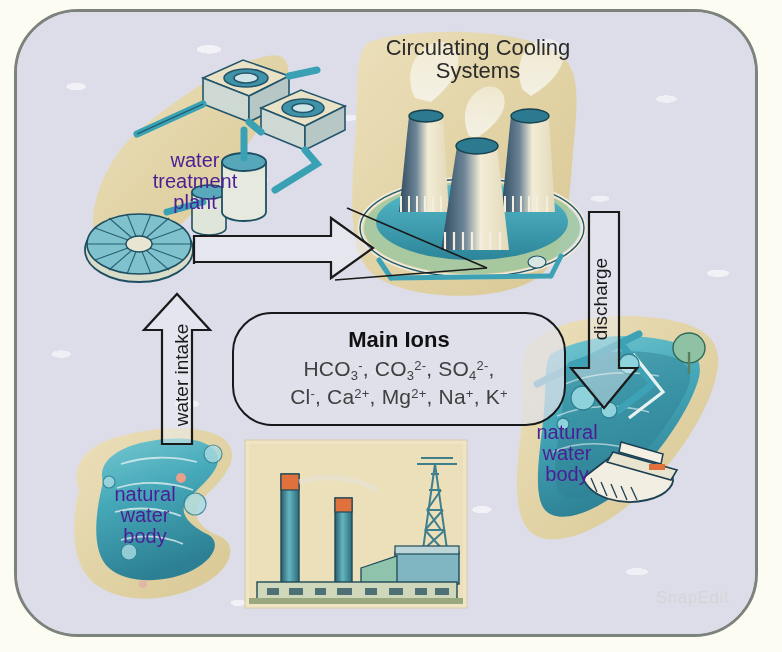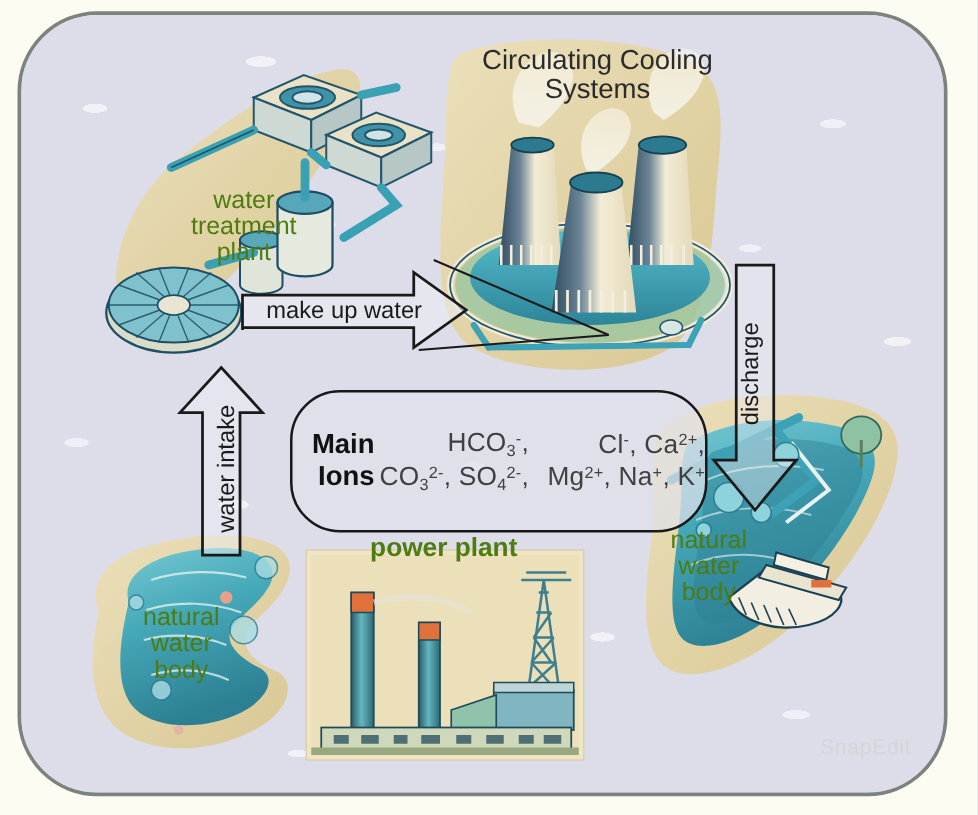--- a/index.html
+++ b/index.html
@@ -47,41 +47,40 @@
     position:absolute;right:26px;bottom:26px;
     font-size:17px;color:#cfcfc6;opacity:.55;
     letter-spacing:.5px;
   }
 
   
   .lyr{position:absolute;}
 
   
   .lbl{
-    position:absolute;color:#4d7c0f;line-height:1.05;
+    position:absolute;color:#4c1d95;line-height:1.05;
     white-space:pre-line;text-align:center;
   }
   .lbl-title{font-size:22px;color:#2b2b2b;text-align:center;}
   .lbl-plain{font-size:20px;}
   .lbl-bold{font-size:21px;font-weight:bold;}
   .rot{transform-origin:50% 50%;}
 
   
   .arrowlbl{
     position:absolute;font-size:19px;color:#1a1a1a;
   }
 
   
   .ions{
     position:absolute;left:215px;top:300px;width:330px;height:110px;
     border:2.5px solid #16181a;border-radius:40px;
     background:rgba(224,225,234,.72);
-    display:flex;flex-direction:row;align-items:center;
+    display:flex;flex-direction:column;align-items:center;
     justify-content:center;
-    text-align:right;
   }
   .ions .hdr{font-size:22px;font-weight:bold;color:#111;margin-bottom:3px;}
   .ions .row{font-size:21px;color:#404040;letter-spacing:.2px;line-height:1.25;}
   .ions sub{font-size:.62em;vertical-align:-0.28em;}
   .ions sup{font-size:.62em;vertical-align:0.45em;}
 </style>
 </head>
 <body>
 
 <div id="stage">
@@ -382,31 +381,29 @@
       </g>
     </svg>
 
     <div class="lbl lbl-title" style="left:356px;top:24px;width:210px;">Circulating Cooling
 Systems</div>
 
     <div class="lbl lbl-plain" style="left:118px;top:138px;width:120px;">water
 treatment
 plant</div>
 
-    <div class="lbl lbl-bold" style="left:258px;top:416px;width:160px;">power plant</div>
 
     <div class="lbl lbl-plain" style="left:68px;top:472px;width:120px;">natural
 water
 body</div>
 
     <div class="lbl lbl-plain" style="left:490px;top:410px;width:120px;">natural
 water
 body</div>
 
-    <div class="arrowlbl" style="left:196px;top:226px;">make up water</div>
 
     <div class="arrowlbl rot" style="left:110px;top:352px;width:110px;text-align:center;transform:rotate(-90deg);">water intake</div>
 
     <div class="arrowlbl rot" style="left:534px;top:276px;width:100px;text-align:center;transform:rotate(-90deg);">discharge</div>
 
     <div class="ions">
       <div class="hdr">Main Ions</div>
       <div class="row">
         HCO<sub>3</sub><sup>-</sup>, CO<sub>3</sub><sup>2-</sup>, SO<sub>4</sub><sup>2-</sup>,
       </div>

